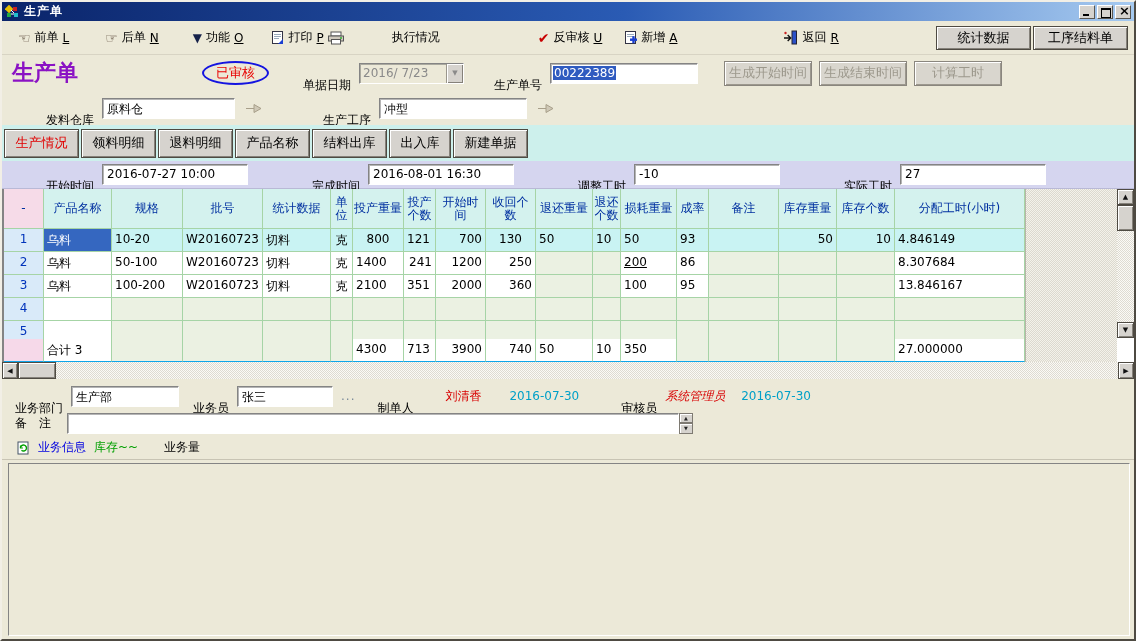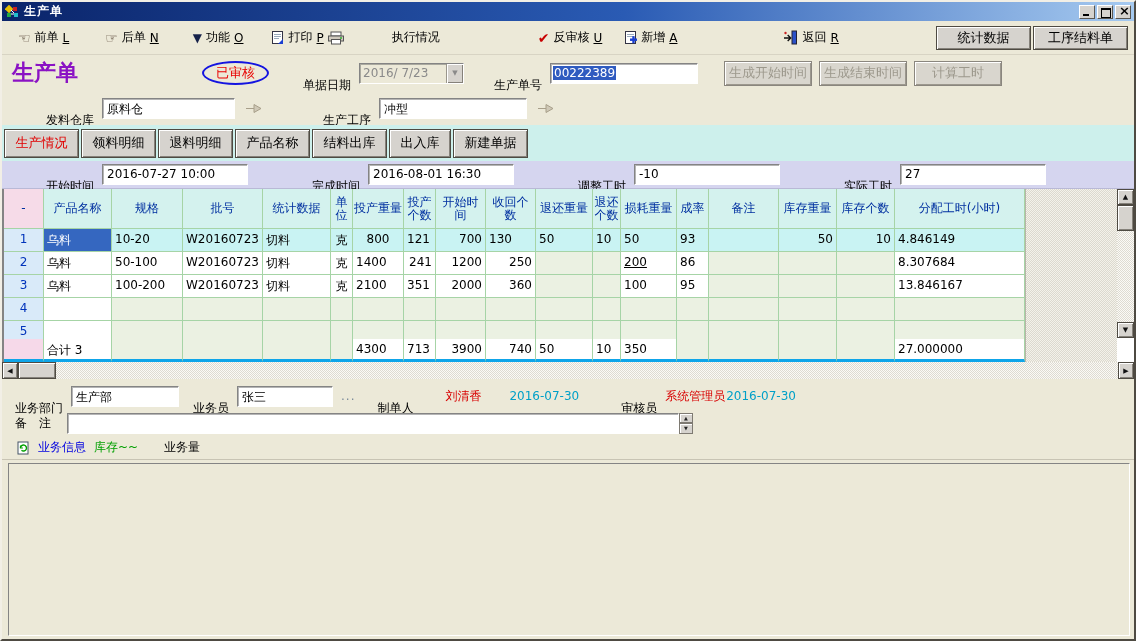--- a/index.html
+++ b/index.html
@@ -68,21 +68,21 @@
   .gh{ background:#d4f2ee; color:#0030a0; border-right:1px solid #a6d4a6; border-bottom:1px solid #a6d4a6;
     display:flex; align-items:center; justify-content:center; text-align:center; line-height:13px; padding:1px; overflow:hidden;}
   .gh.first{ background:#f6dbe8;}
   .grid-rows{ flex:1; overflow:hidden; min-height:0;}
   .gr{ display:flex; height:23px;}
   .gc{ border-right:1px solid #a6d4a6; border-bottom:1px solid #a6d4a6; padding:3px 3px 0 3px; overflow:hidden; white-space:nowrap; background:#ebf1e2;}
   .gc.rn{ background:#d9eaf9; color:#0033bb; text-align:center;}
   .gc.filled{ background:#fff;}
   .gc.cy{ background:#c9f3f3;}
   .gc.selcell{ background:#3567c0; color:#fff;}
-  .gr.sum .gc{ border-bottom:3px solid #0ea5e9;}
+  .gr.sum .gc{ border-bottom:1px solid #0ea5e9;}
   .gc.pink{ background:#f6d9e9;}
   .grid-sumrow{ flex:0 0 22px; display:flex;}
   .grid-void{ flex:1; background-image:conic-gradient(#f4f2ea 25%, #dcd9cf 0 50%, #f4f2ea 0 75%, #dcd9cf 0); background-size:2px 2px; border-left:1px solid #b8b4a8;}
   
   .vscroll{ flex:0 0 17px; display:flex; flex-direction:column; background:#fff;}
   .sb-btn{ flex:0 0 16px; background:#d6d3ce; border:1px solid #4e4a42;
     box-shadow: inset 1px 1px 0 #fff, inset -1px -1px 0 #85817a; display:flex; align-items:center; justify-content:center; font-size:7px; color:#111;}
   .sb-track{ flex:1; background-image:conic-gradient(#fbfaf6 25%, #dedbd2 0 50%, #fbfaf6 0 75%, #dedbd2 0); background-size:2px 2px;}
   .sb-thumb{ background:#d6d3ce; border:1px solid #4e4a42; box-shadow: inset 1px 1px 0 #fff, inset -1px -1px 0 #85817a;}
   .vthumb{ height:26px;}
@@ -277,21 +277,21 @@
           <div class="gr">
             <div class="gc rn" style="flex: 0 0 40px; width: 40px;">1</div>
             <div class="gc selcell" style="flex: 0 0 68px; width: 68px; text-align: left;">乌料</div>
             <div class="gc cy" style="flex: 0 0 71px; width: 71px; text-align: left;">10-20</div>
             <div class="gc cy" style="flex: 0 0 80px; width: 80px; text-align: left;">W20160723</div>
             <div class="gc cy" style="flex: 0 0 68px; width: 68px; text-align: left;">切料</div>
             <div class="gc cy" style="flex: 0 0 22px; width: 22px; text-align: center;">克</div>
             <div class="gc cy" style="flex: 0 0 51px; width: 51px; text-align: center;">800</div>
             <div class="gc cy" style="flex: 0 0 32px; width: 32px; text-align: left;">121</div>
             <div class="gc cy" style="flex: 0 0 50px; width: 50px; text-align: right;">700</div>
-            <div class="gc cy" style="flex: 0 0 50px; width: 50px; text-align: left;">130</div>
+            <div class="gc cy" style="flex: 0 0 50px; width: 50px; text-align: center;">130</div>
             <div class="gc cy" style="flex: 0 0 57px; width: 57px; text-align: left;">50</div>
             <div class="gc cy" style="flex: 0 0 28px; width: 28px; text-align: left;">10</div>
             <div class="gc cy" style="flex: 0 0 56px; width: 56px; text-align: left;">50</div>
             <div class="gc cy" style="flex: 0 0 32px; width: 32px; text-align: left;">93</div>
             <div class="gc cy" style="flex: 0 0 70px; width: 70px; text-align: left;"></div>
             <div class="gc cy" style="flex: 0 0 58px; width: 58px; text-align: right;">50</div>
             <div class="gc cy" style="flex: 0 0 58px; width: 58px; text-align: right;">10</div>
             <div class="gc cy" style="flex: 0 0 130px; width: 130px; text-align: left;">4.846149</div>
           </div>
           <div class="gr">
@@ -418,21 +418,21 @@
   <div class="foot1">
     <span class="lab">业务部门</span>
     <div class="inp f-inp">生产部</div>
     <span class="lab">业务员</span>
     <div class="inp f-inp2">张三</div>
     <span class="dots">...</span>
     <span class="lab" style="margin-right:32px;">制单人</span>
     <span class="red-name">刘清香</span>
     <span class="teal-date">2016-07-30</span>
     <span class="lab" style="margin-left:16px;">审核员</span>
-    <span class="red-name" style="margin-right:1px;">系统管理员</span>
+    <span class="red-name" style="margin-right:16px;font-style:italic;">系统管理员</span>
     <span class="teal-date">2016-07-30</span>
   </div>
 
   <div class="foot2">
     <span class="remark-lab">备　注</span>
     <div class="inp remark-inp"></div>
     <div class="spinner">
       <span class="spin-btn">▲</span>
       <span class="spin-btn">▼</span>
     </div>

